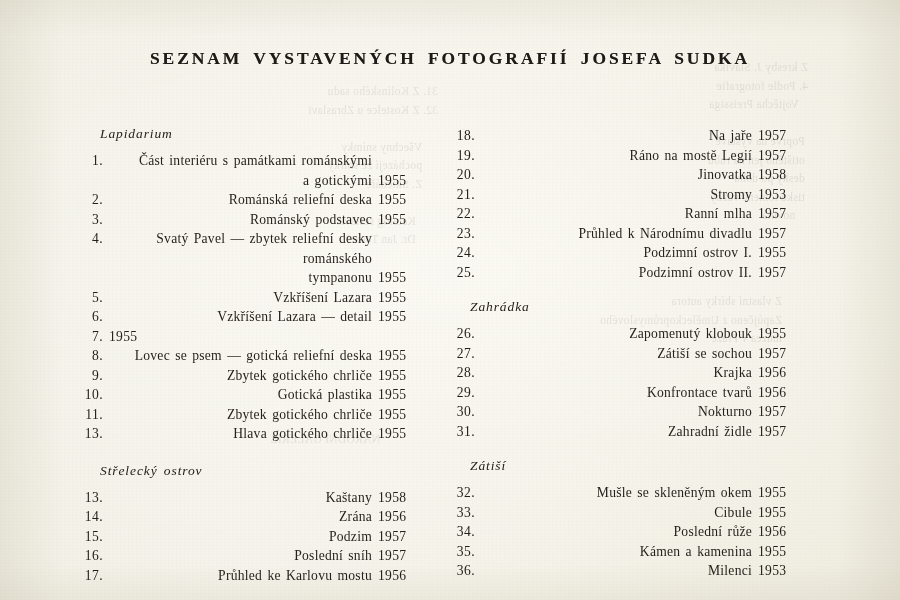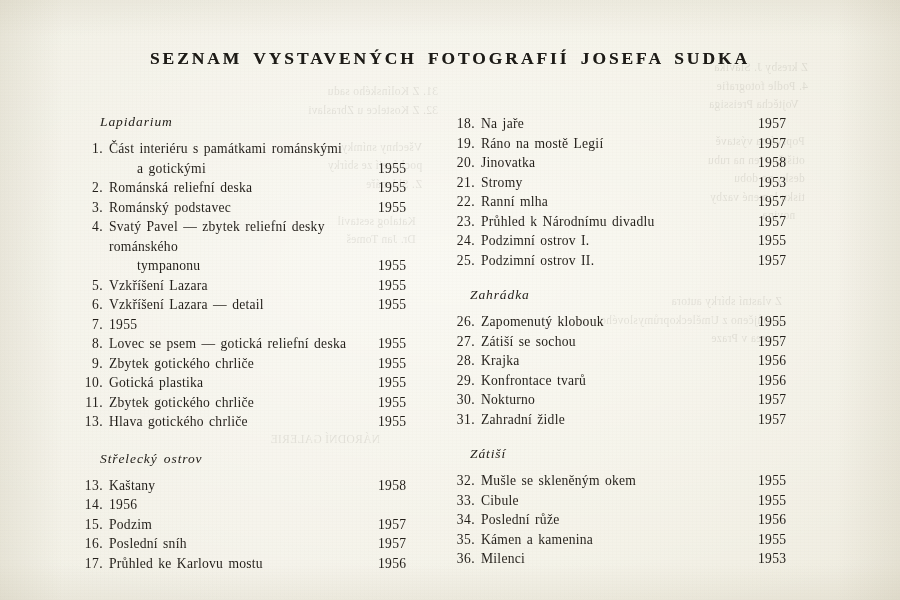--- a/index.html
+++ b/index.html
@@ -73,21 +73,21 @@
     font-size: 17.5px;
     letter-spacing: 2.9px;
     word-spacing: 4px;
     font-weight: 700;
     color: #1d1b17;
     text-shadow: 0 0 0.6px rgba(35,32,26,0.55);
   }
 
   .columns {
     position: absolute;
-    top: 114px;
+    top: 126px;
     left: 0;
     width: 900px;
     height: 420px;
   }
   .col {
     position: absolute;
     top: 0;
   }
   .col-left  { left: 78px;  width: 340px; }
   .col-right { left: 448px; width: 350px; }
@@ -121,20 +121,21 @@
     letter-spacing: 0.4px;
     white-space: nowrap;
   }
   .col-right .num { width: 27px; }
 
   .title-cell {
     flex: 1 1 auto;
     letter-spacing: 0.25px;
     word-spacing: 1.6px;
     padding-right: 6px;
+    text-align: right;
   }
   .title-cell .cont {
     display: block;
     margin-left: 28px;
   }
   .year {
     flex: 0 0 auto;
     width: 40px;
     text-align: left;
     font-variant-numeric: oldstyle-nums;
@@ -250,20 +251,21 @@
         </div>
         <div class="section">
           <div class="section-head">Střelecký ostrov</div>
           <div class="entry">
             <span class="num">13.</span>
             <span class="title-cell"><span>Kaštany</span></span>
             <span class="year">1958</span>
           </div>
           <div class="entry">
             <span class="num">14.</span>
+            <span class="title-cell"><span>Zrána</span></span>
             <span class="year">1956</span>
           </div>
           <div class="entry">
             <span class="num">15.</span>
             <span class="title-cell"><span>Podzim</span></span>
             <span class="year">1957</span>
           </div>
           <div class="entry">
             <span class="num">16.</span>
             <span class="title-cell"><span>Poslední sníh</span></span>

